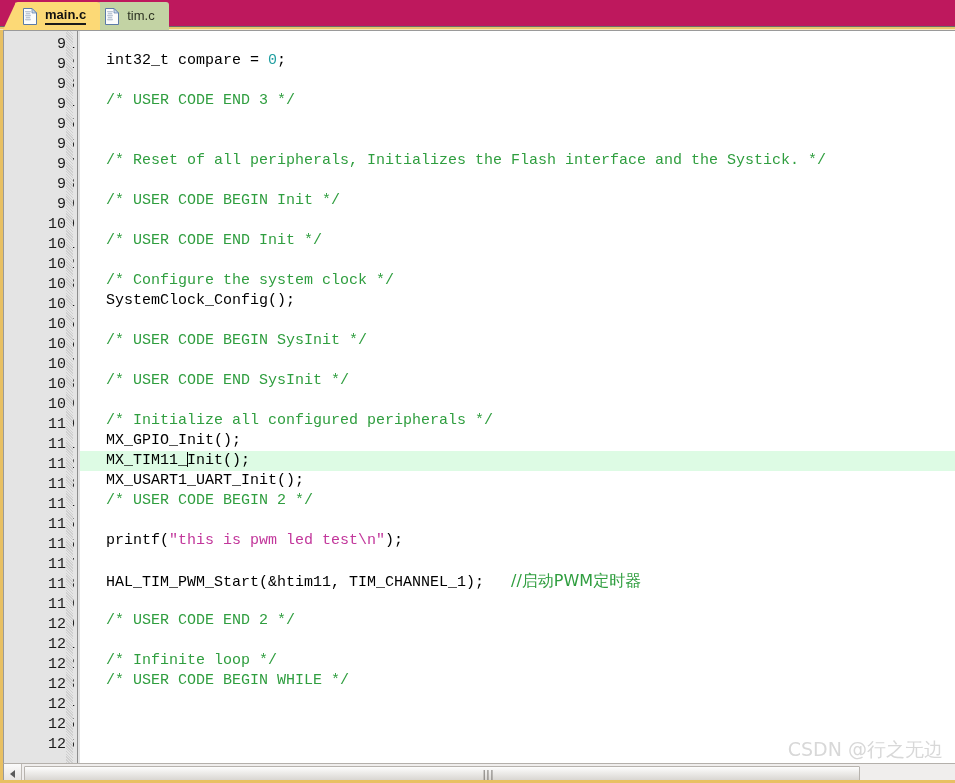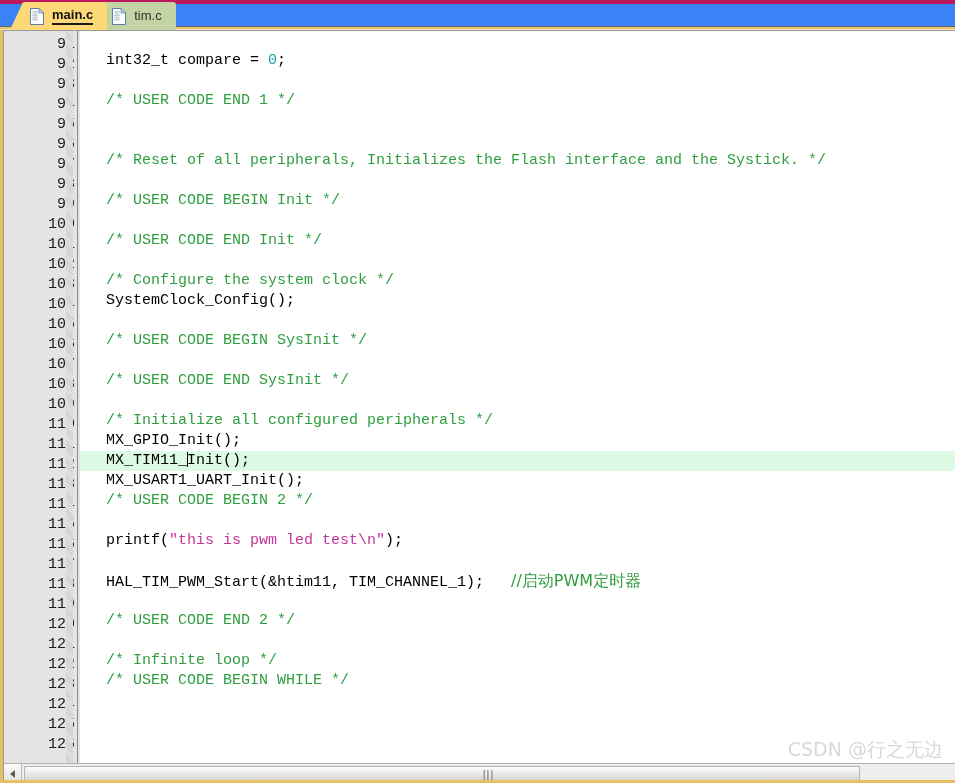--- a/index.html
+++ b/index.html
@@ -15,26 +15,26 @@
     width: 955px;
     height: 783px;
     overflow: hidden;
     background: #ffffff;
   }
 
   
   .tabstrip {
     position: relative;
     height: 30px;
-    background: #3b82f6;
+    background: #be185d;
     border-top: 4px solid #be185d;
     box-sizing: border-box;
     display: flex;
     align-items: flex-end;
-    padding-left: 22px;
+    padding-left: 15px;
   }
   .tabstrip-underline {
     position: absolute;
     left: 0; right: 0; bottom: 0;
     height: 4px;
   }
   .tabstrip-underline .l1 { height: 1px; background: #6b6b6b; }
   .tabstrip-underline .l2 { height: 2px; background: #e8c56a; }
   .tabstrip-underline .l3 { height: 1px; background: #f7e9c2; }
 
@@ -361,21 +361,21 @@
             <div>126</div>
           </div>
         <div class="gutter-hatch"></div>
         <div class="gutter-sep"></div>
       </div>
 
       <div class="code-area" id="code-area">
           <div class="code-line">&nbsp;</div>
           <div class="code-line"><span>  int32_t compare = </span><span class="num">0</span><span>;</span></div>
           <div class="code-line">&nbsp;</div>
-          <div class="code-line"><span class="cmt">  /* USER CODE END 1 */</span></div>
+          <div class="code-line"><span class="cmt">  /* USER CODE END 3 */</span></div>
           <div class="code-line">&nbsp;</div>
           <div class="code-line">&nbsp;</div>
           <div class="code-line"><span class="cmt">  /* Reset of all peripherals, Initializes the Flash interface and the Systick. */</span></div>
           <div class="code-line">&nbsp;</div>
           <div class="code-line"><span class="cmt">  /* USER CODE BEGIN Init */</span></div>
           <div class="code-line">&nbsp;</div>
           <div class="code-line"><span class="cmt">  /* USER CODE END Init */</span></div>
           <div class="code-line">&nbsp;</div>
           <div class="code-line"><span class="cmt">  /* Configure the system clock */</span></div>
           <div class="code-line"><span>  SystemClock_Config();</span></div>

